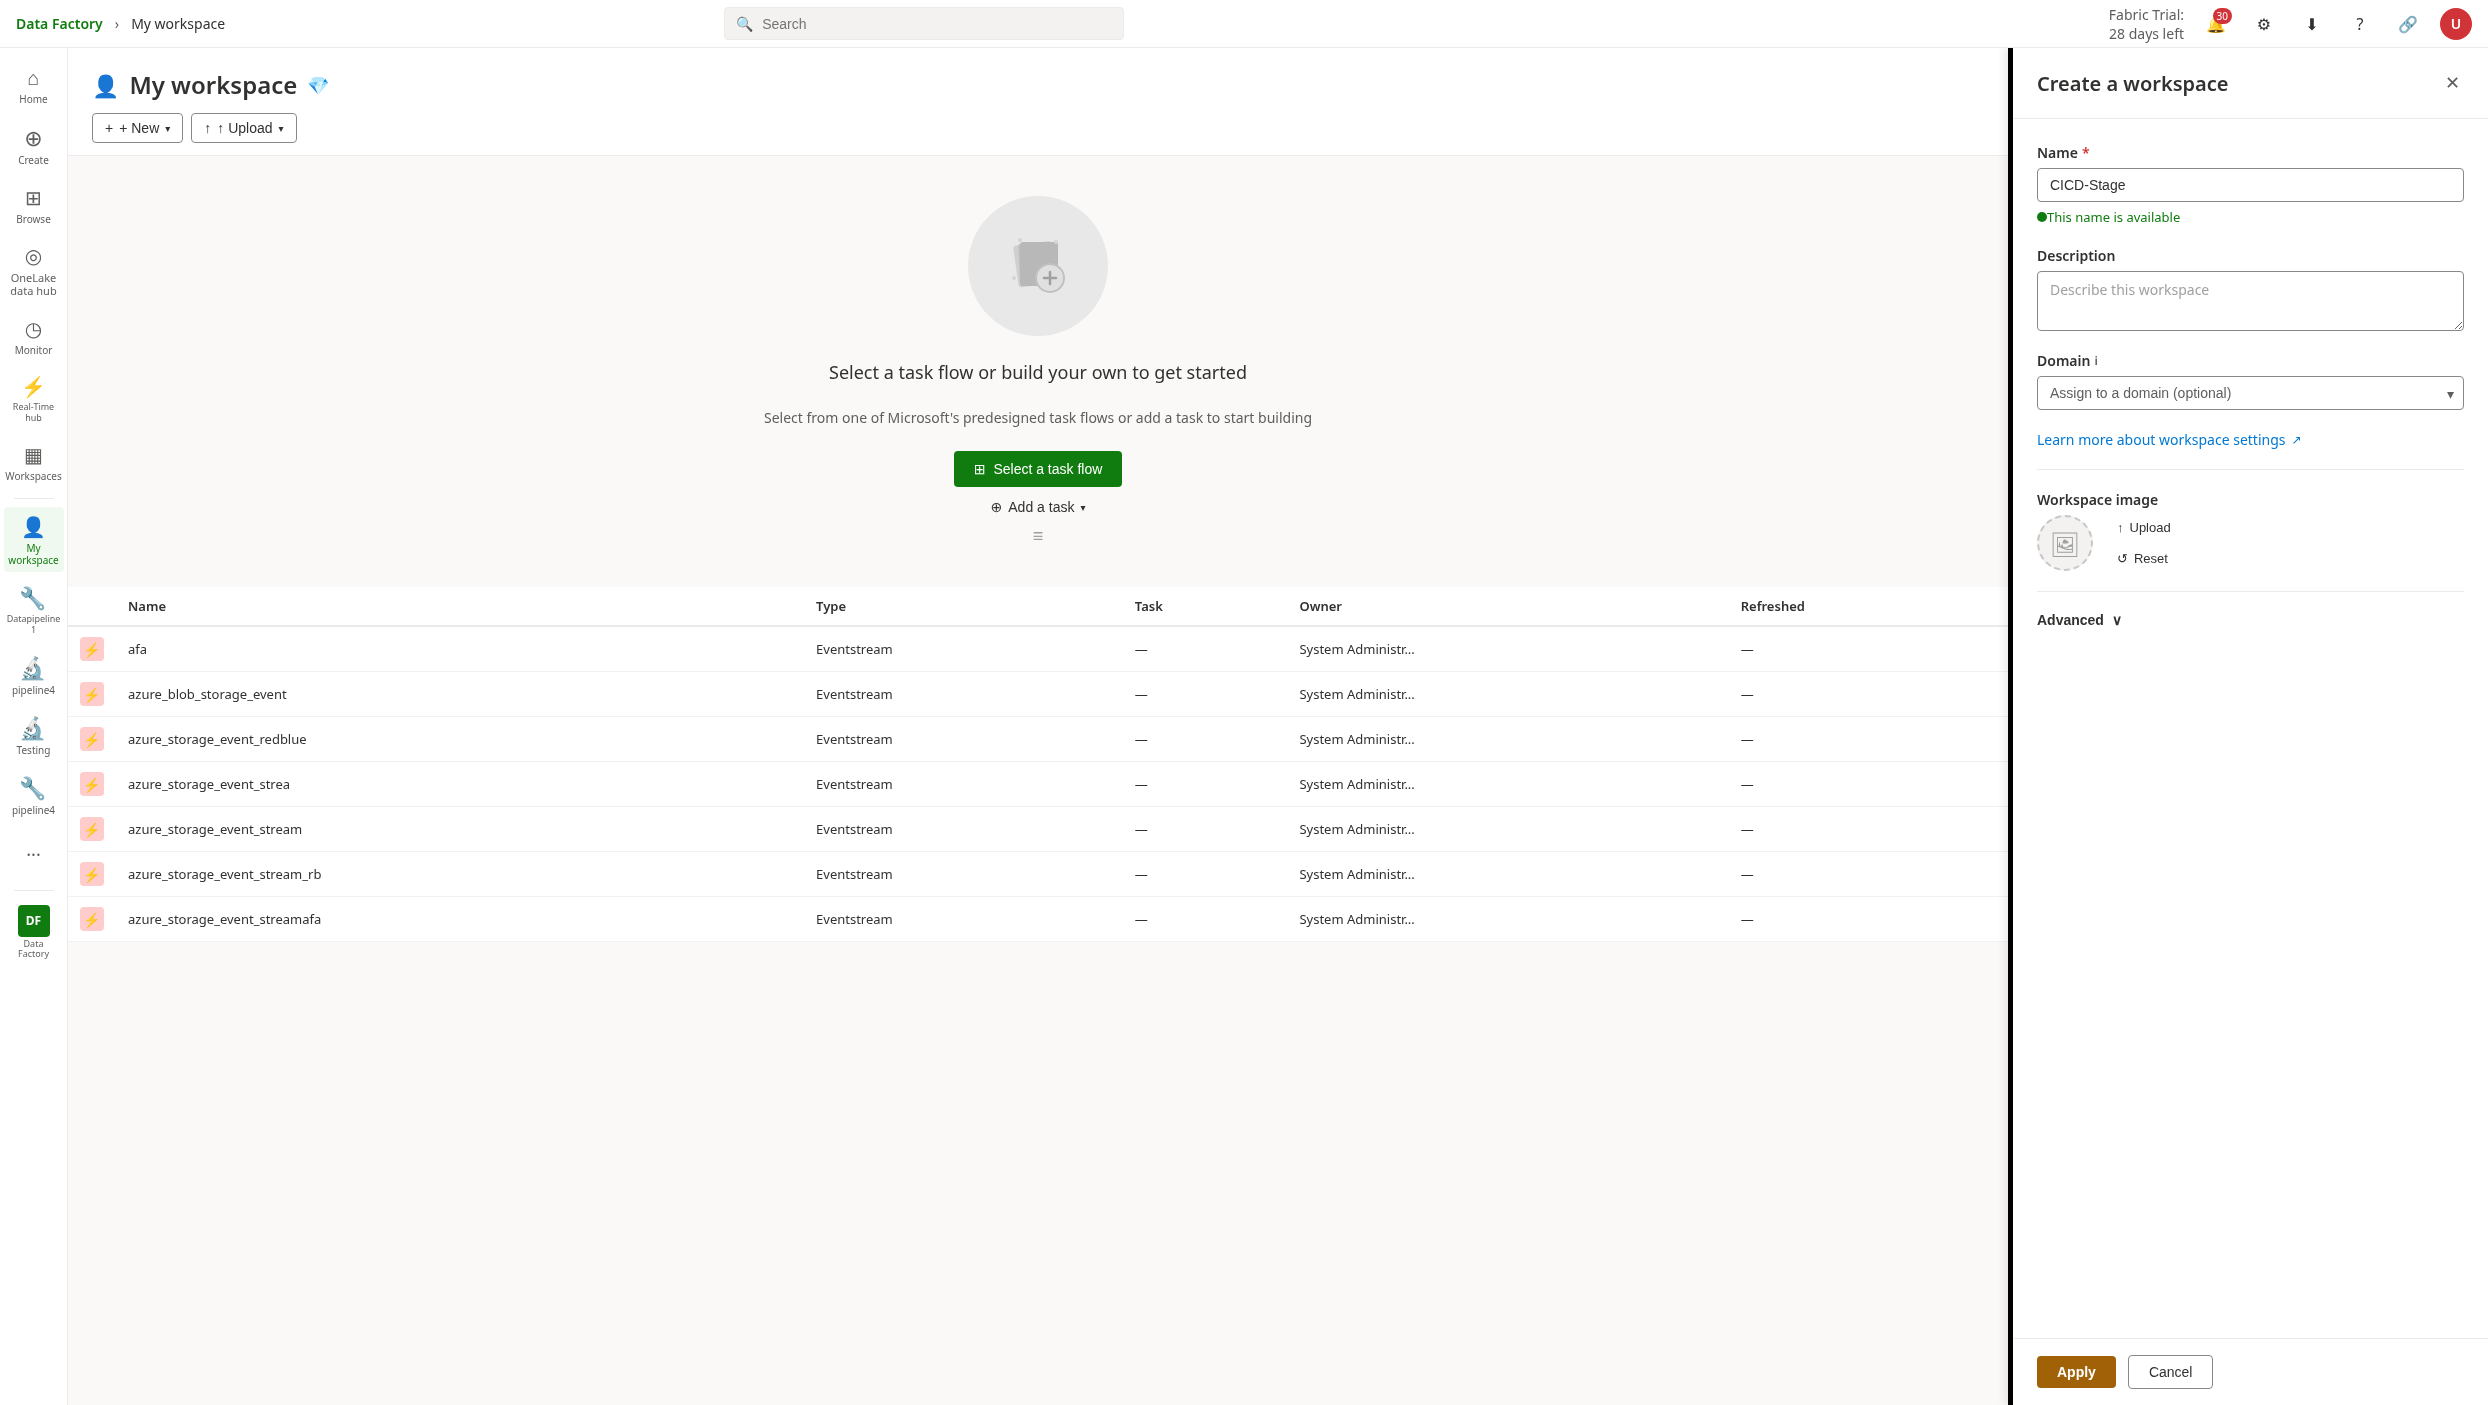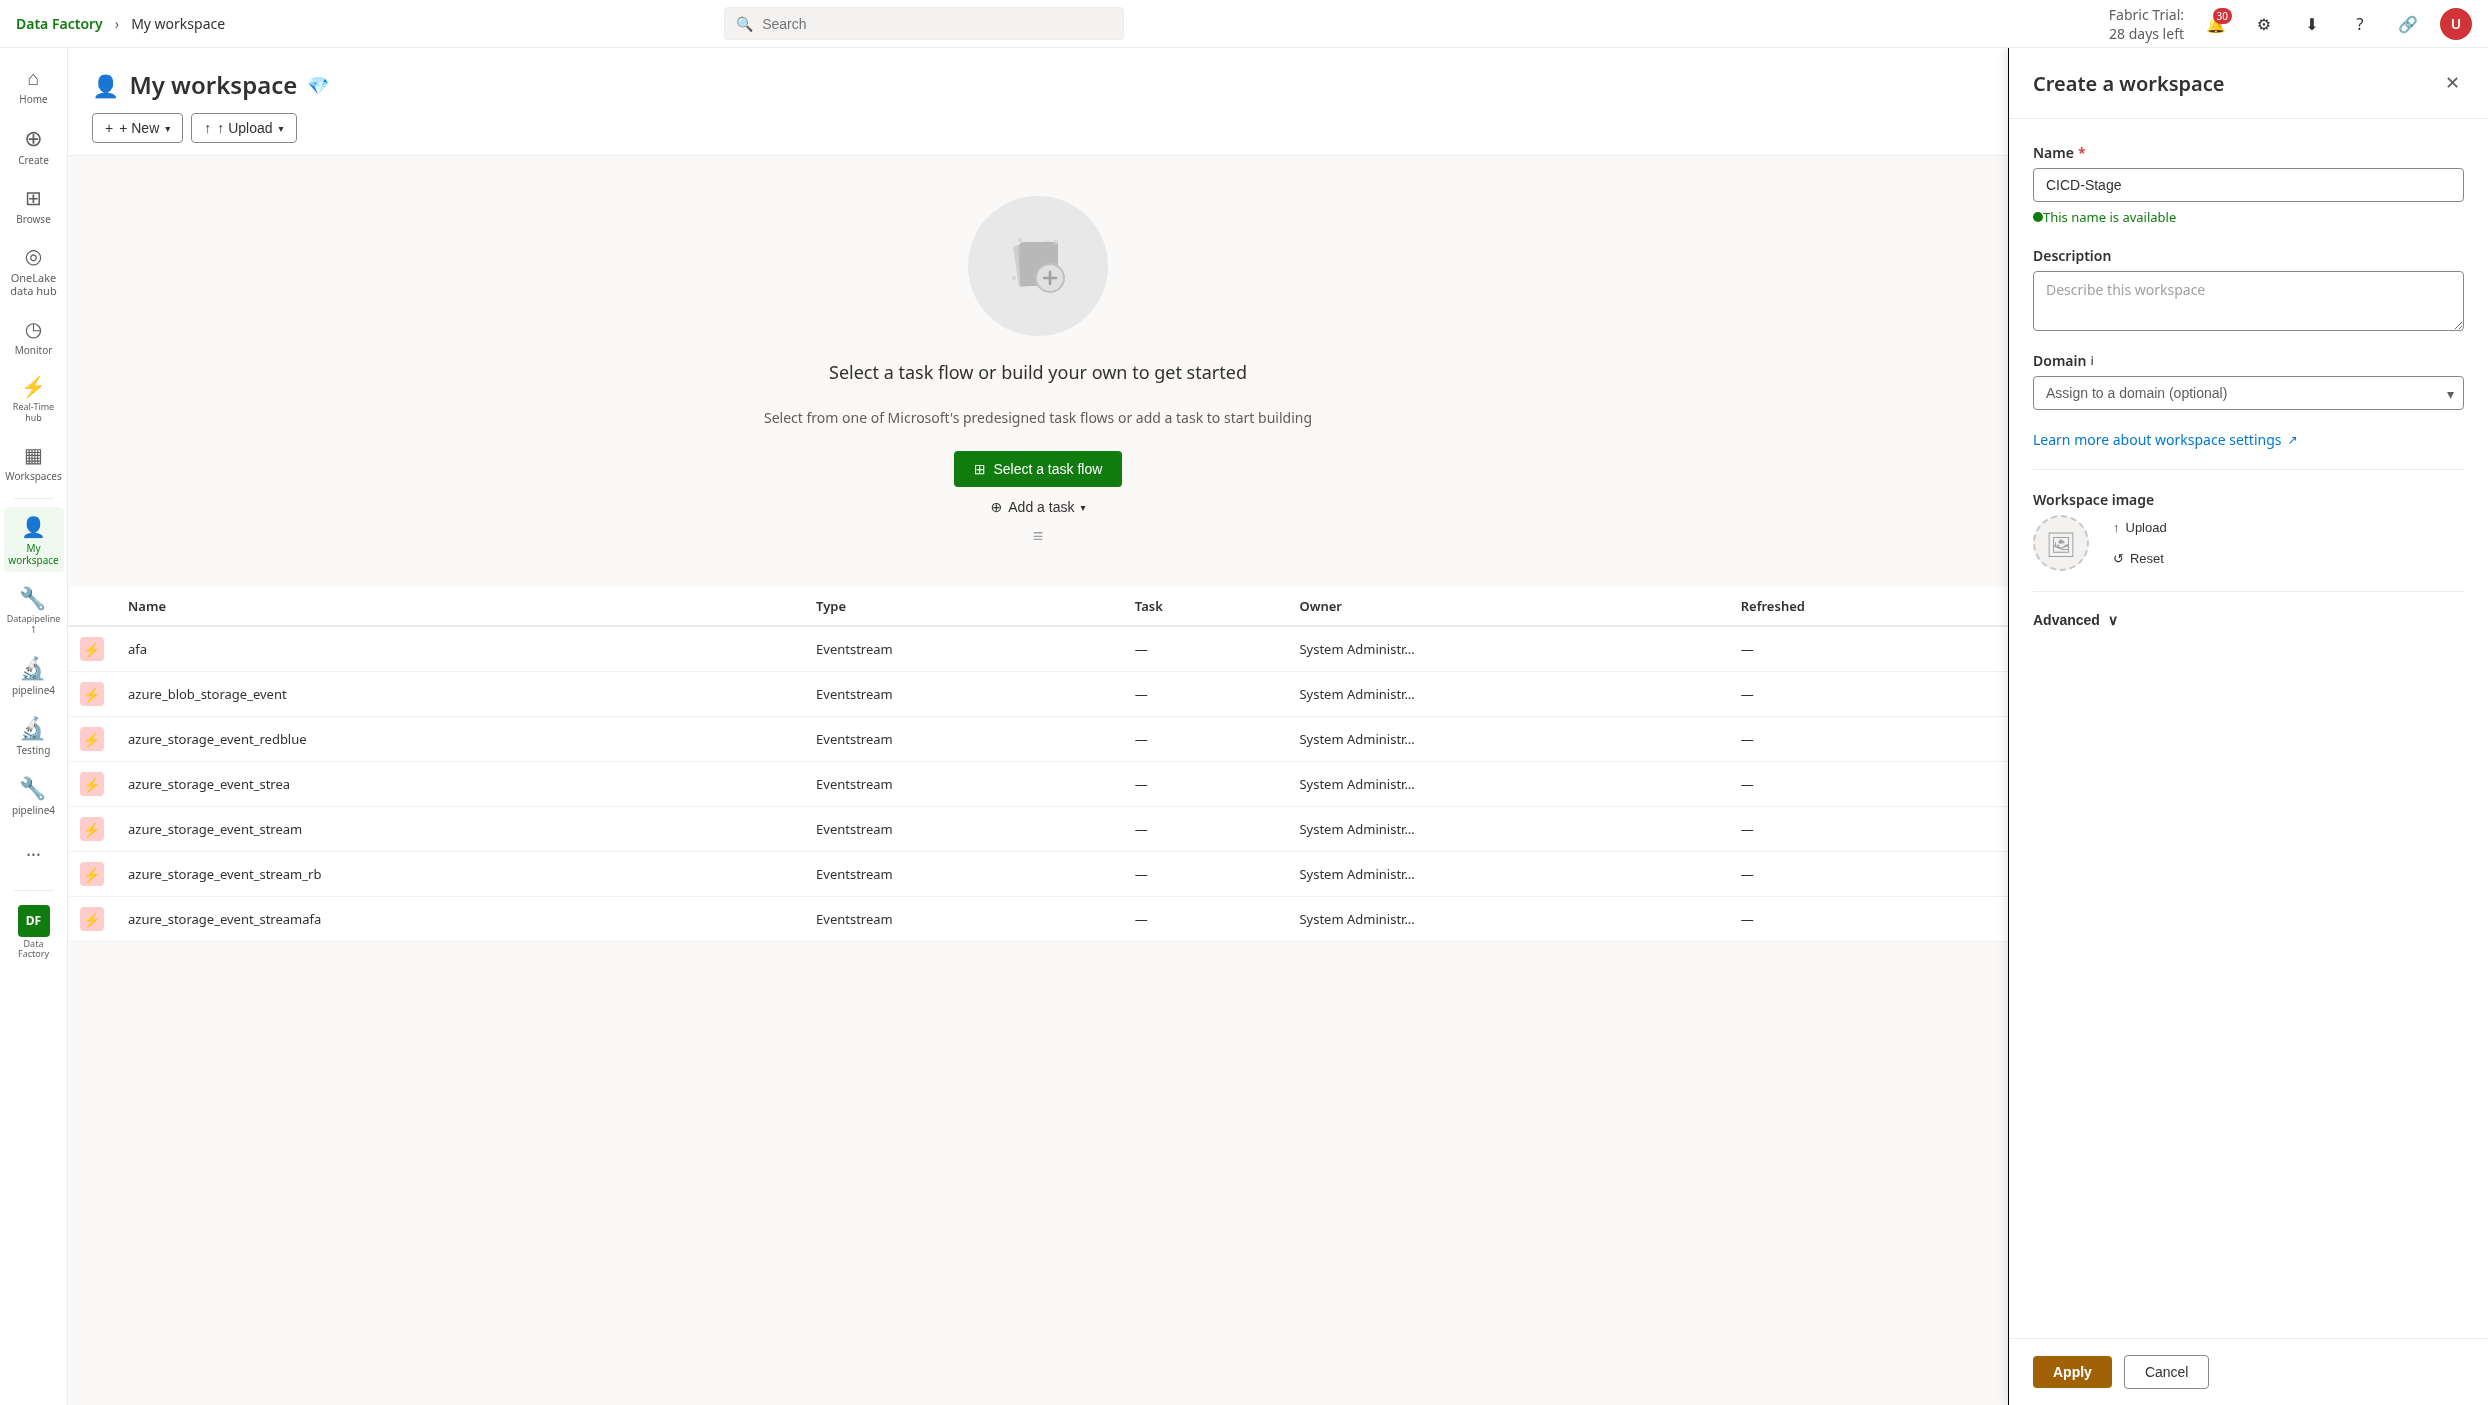--- a/index.html
+++ b/index.html
@@ -49,21 +49,21 @@
     .drag-handle { color: #a0a0a0; font-size: 18px; margin-top: 8px; }
 
     
     .table-container { overflow: auto; }
     .data-table { width: 100%; border-collapse: collapse; background: #fff; }
     .data-table th { padding: 10px 12px; text-align: left; font-size: 13px; font-weight: 600; color: #323130; border-bottom: 2px solid #edebe9; white-space: nowrap; }
     .data-table td { padding: 10px 12px; font-size: 13px; color: #323130; border-bottom: 1px solid #f3f2f1; }
     .dash { color: #a0a0a0; }
 
     
-    .right-panel { width: 480px; background: #fff; border-left: 1px solid #000000; display: flex; flex-direction: column; overflow-y: auto; flex-shrink: 0; box-shadow: -4px 0 8px rgba(0,0,0,0.08); }
+    .right-panel { width: 480px; background: #fff; border-left: 5px solid #000000; display: flex; flex-direction: column; overflow-y: auto; flex-shrink: 0; box-shadow: -4px 0 8px rgba(0,0,0,0.08); }
     .panel-header { display: flex; align-items: center; justify-content: space-between; padding: 20px 24px; border-bottom: 1px solid #edebe9; }
     .panel-title { font-size: 20px; font-weight: 600; color: #323130; }
     .close-btn { background: none; border: none; font-size: 18px; cursor: pointer; color: #605e5c; padding: 4px; border-radius: 4px; }
     .panel-body { padding: 24px; flex: 1; display: flex; flex-direction: column; gap: 20px; }
     .field-group { display: flex; flex-direction: column; gap: 6px; }
     .field-label { font-size: 14px; font-weight: 600; color: #323130; display: flex; align-items: center; gap: 4px; }
     .required { color: #d13438; }
     .field-input { border: 1px solid #8a8886; border-radius: 4px; padding: 8px 12px; font-size: 14px; color: #323130; outline: none; }
     .field-textarea { border: 1px solid #8a8886; border-radius: 4px; padding: 8px 12px; font-size: 14px; color: #605e5c; resize: vertical; min-height: 60px; outline: none; font-family: inherit; }
     .field-textarea::placeholder { color: #a0a0a0; }

